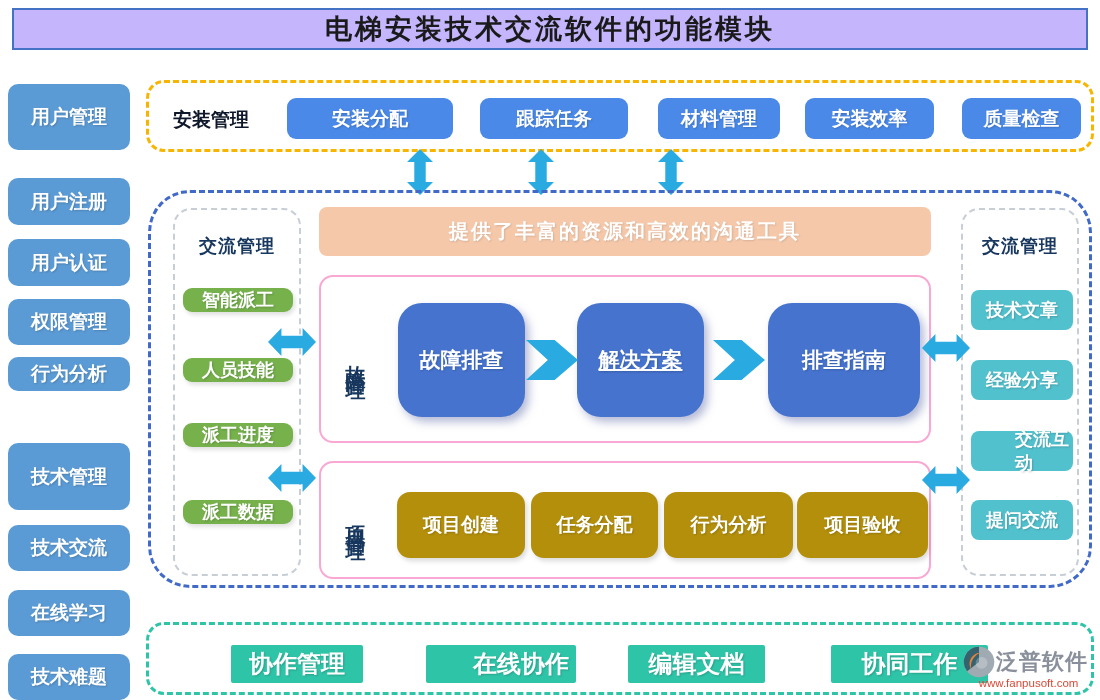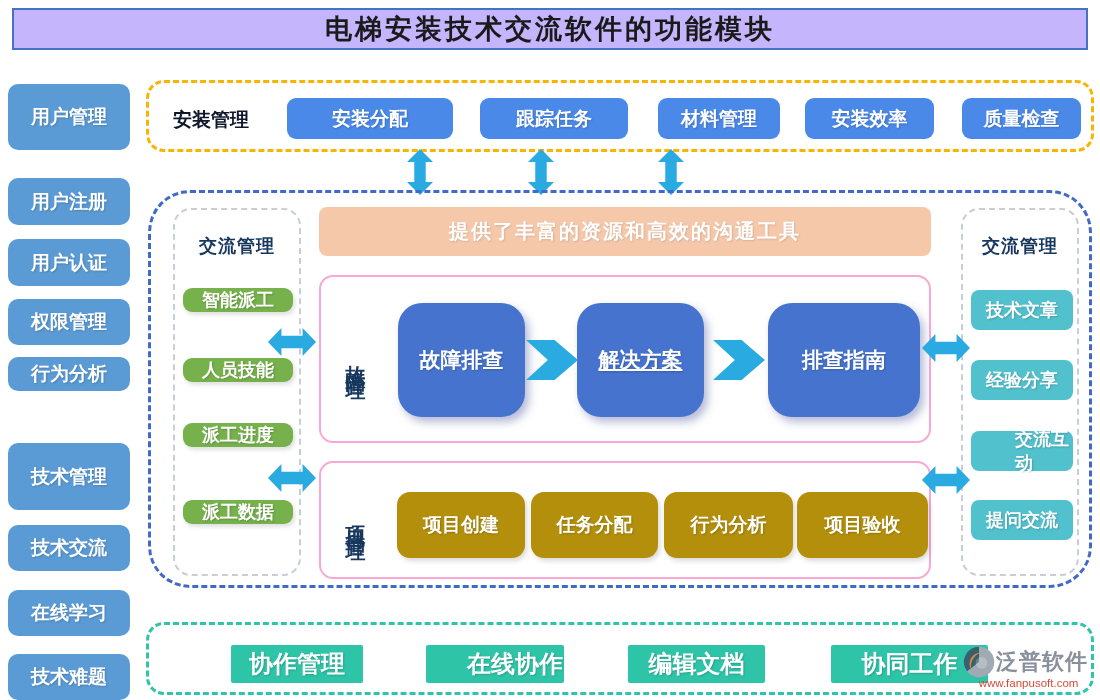--- a/index.html
+++ b/index.html
@@ -130,21 +130,21 @@
     </div>
   </div>
 
   <div class="h-arrow" style="left:268px;top:328px;"></div>
   <div class="h-arrow" style="left:268px;top:464px;"></div>
   <div class="h-arrow" style="left:922px;top:334px;"></div>
   <div class="h-arrow" style="left:922px;top:466px;"></div>
 
   <div class="collab-sec">
     <div class="btn tealB-btn" style="left:82px;width:132px;">协作管理</div>
-    <div class="btn tealB-btn" style="left:277px;width:138px;padding-left:40px;">在线协作</div>
+    <div class="btn tealB-btn" style="left:277px;width:150px;padding-left:40px;">在线协作</div>
     <div class="btn tealB-btn" style="left:479px;width:137px;">编辑文档</div>
     <div class="btn tealB-btn" style="left:682px;width:157px;">协同工作</div>
   </div>
 
   <div class="logo">
     <div class="logo-row">
       <svg width="34" height="34" viewBox="0 0 40 40">
         <circle cx="20" cy="20" r="18" fill="#9FAAB2"></circle>
         <path d="M20 2 A18 18 0 0 0 6 31 L20 20 Z" fill="#35626F"></path>
         <path d="M22 9 A13 13 0 0 0 11 29 A17 17 0 0 1 22 9 Z" fill="#E8823C"></path>

